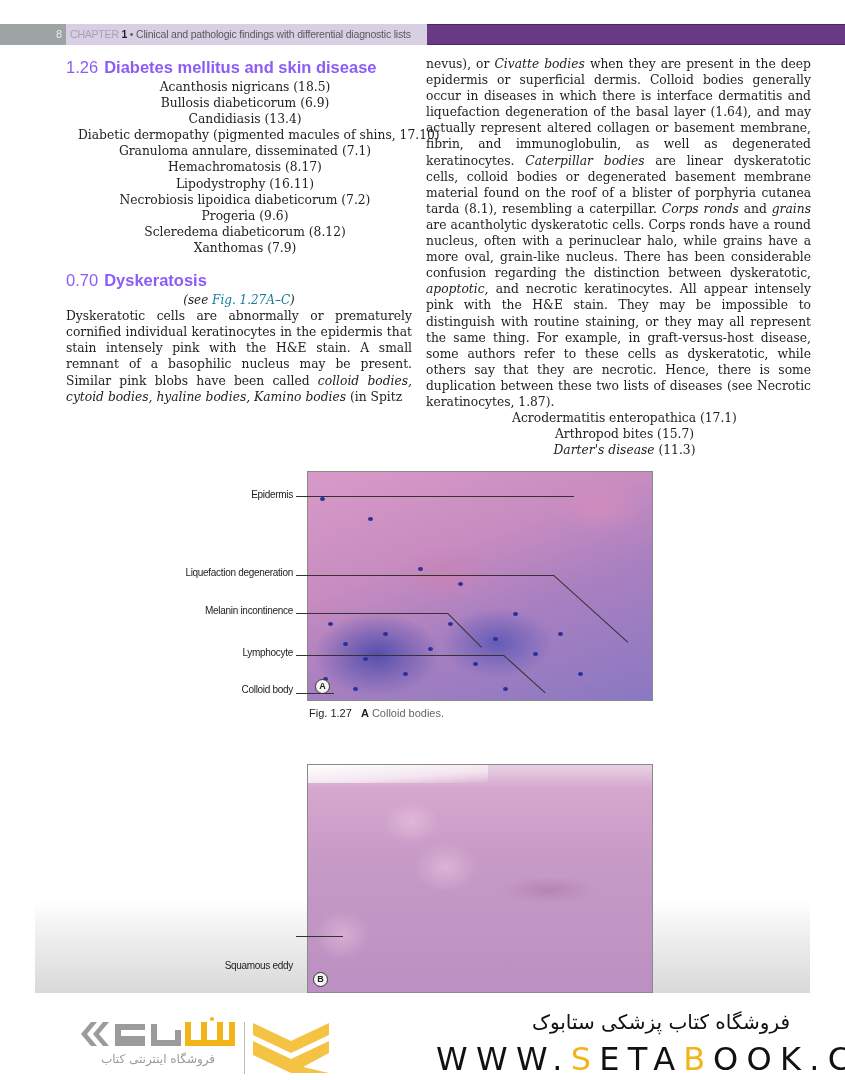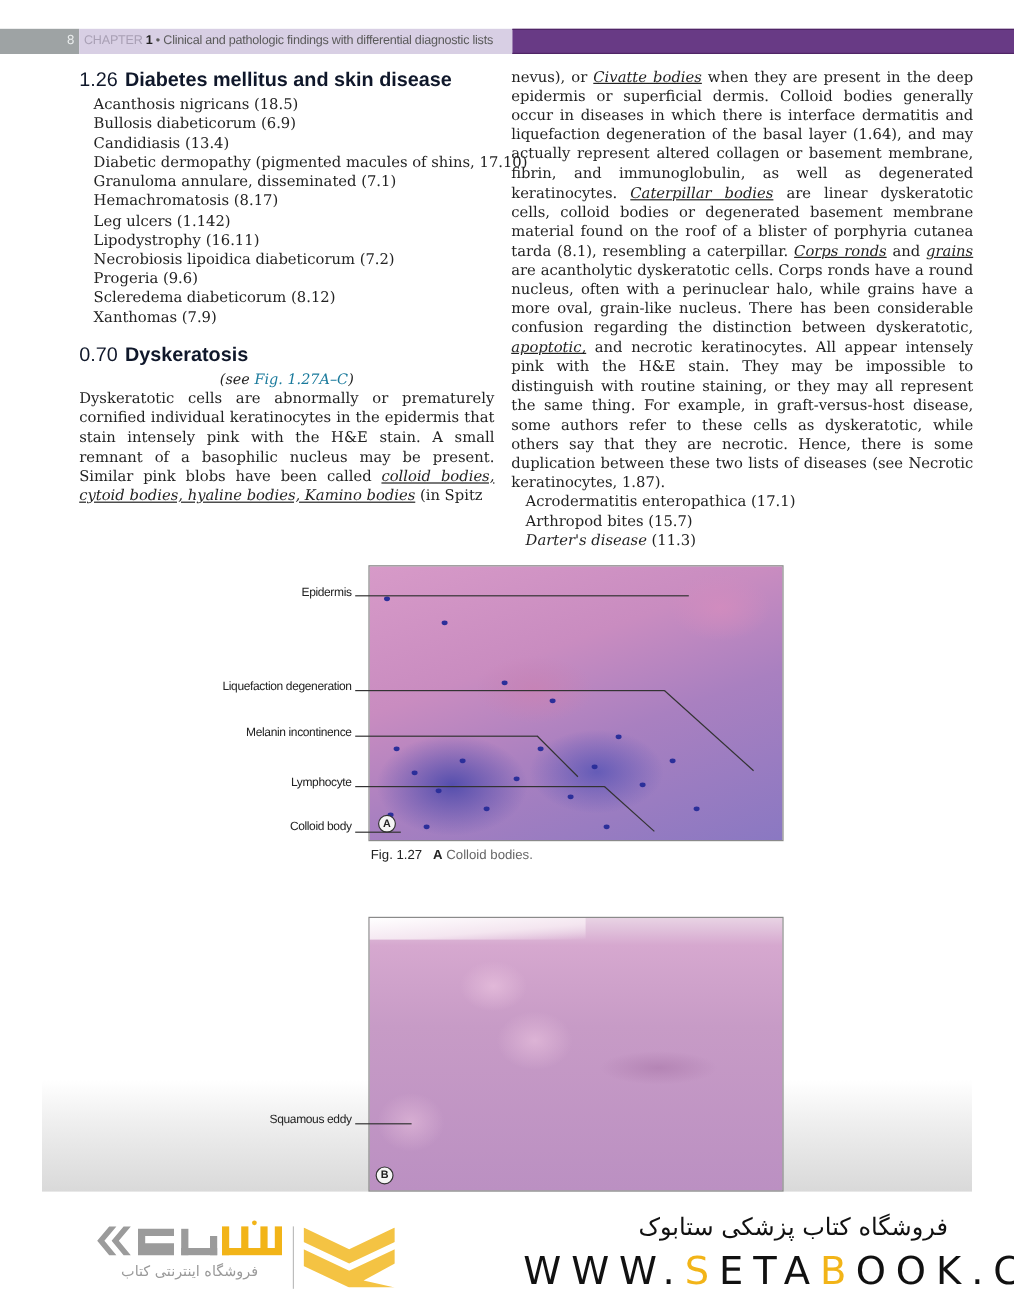--- a/index.html
+++ b/index.html
@@ -14,29 +14,29 @@
                font-family: "Liberation Sans", sans-serif; font-size: 10.5px; line-height: 21px; padding-left: 4px; color: #5a5a5a; white-space: nowrap; letter-spacing: -0.2px; }
   .hdr-title .chap { color: #a9a0b5; }
   .hdr-title .cnum { color: #222; font-weight: bold; }
   .hdr-bar { position: absolute; left: 427px; top: 0; width: 418px; height: 21px; background: #683a85; border-top: 1px solid #4f2566; border-bottom: 1px solid #4f2566; }
 
   
   .col { position: absolute; font-size: 12.3px; line-height: 16.1px; }
   .col-left { left: 66px; top: 57px; width: 346px; }
   .col-right { left: 426px; top: 56px; width: 385px; }
 
-  .sec-title { font-family: "Liberation Sans", sans-serif; font-size: 16.5px; font-weight: bold; color: #0f172a; line-height: 20px; margin-bottom: 2px; }
+  .sec-title { font-family: "Liberation Sans", sans-serif; font-size: 16.5px; font-weight: bold; color: #8b5cf6; line-height: 20px; margin-bottom: 2px; }
   .sec-title .sec-num { font-weight: normal; margin-right: 6px; }
   .list { list-style: none; padding-left: 12px; }
-  .list li { white-space: nowrap; }
+  .list li { white-space: nowrap; text-align: center; }
   .sec2 { margin-top: 14px; }
   .see { font-size: 12px; text-align: center; }
   .see .fig-link { color: #1a7a9c; font-style: italic; }
   .para { text-align: justify; }
-  .para i { font-style: italic; text-decoration: underline; }
+  .para i { font-style: italic; }
 
   
   .fig { position: absolute; border: 1px solid #8a8a8a; overflow: hidden; }
   .fig-a { left: 307px; top: 471px; width: 346px; height: 230px;
            background:
              radial-gradient(ellipse 60px 40px at 85% 15%, rgba(210,140,190,0.9), transparent 70%),
              radial-gradient(ellipse 90px 60px at 20% 80%, rgba(70,70,170,0.85), transparent 70%),
              radial-gradient(ellipse 80px 50px at 55% 75%, rgba(80,80,180,0.75), transparent 70%),
              radial-gradient(ellipse 70px 40px at 40% 45%, rgba(200,130,180,0.8), transparent 70%),
              linear-gradient(160deg, #d79ac8 0%, #c98cc0 35%, #a980c0 60%, #8a78c2 100%); }
@@ -94,21 +94,20 @@
   <h2 class="sec-title">
     <span class="sec-num">1.26</span><span>Diabetes mellitus and skin disease</span>
   </h2>
   <ul class="list">
     <li>Acanthosis nigricans (18.5)</li>
     <li>Bullosis diabeticorum (6.9)</li>
     <li>Candidiasis (13.4)</li>
     <li>Diabetic dermopathy (pigmented macules of shins, 17.10)</li>
     <li>Granuloma annulare, disseminated (7.1)</li>
     <li>Hemachromatosis (8.17)</li>
-    <li>Leg ulcers (1.142)</li>
     <li>Lipodystrophy (16.11)</li>
     <li>Necrobiosis lipoidica diabeticorum (7.2)</li>
     <li>Progeria (9.6)</li>
     <li>Scleredema diabeticorum (8.12)</li>
     <li>Xanthomas (7.9)</li>
   </ul>
 
   <h2 class="sec-title sec2">
     <span class="sec-num">0.70</span><span>Dyskeratosis</span>
   </h2>
@@ -172,21 +171,21 @@
   <span class="fc-letter">A</span>
   <span>Colloid bodies.</span>
 </div>
 
 <div class="fade-band"></div>
 
 <div class="fig fig-b">
   <div class="stratum"></div>
   <div class="panel-badge" style="left:5px;top:207px">B</div>
 </div>
-<div class="lbl" style="right:552px;top:928px">Squamous eddy</div>
+<div class="lbl" style="right:552px;top:960px">Squamous eddy</div>
 <div class="lead" style="left:296px;top:936px;width:47px"></div>
 
 <div class="footer"></div>
 <svg class="logo-word" viewBox="0 0 165 36">
   <path d="M6 18 L16 6 L22 6 L12 18 L22 30 L16 30 Z" fill="#9b9b9b"></path>
   <path d="M18 18 L28 6 L34 6 L24 18 L34 30 L28 30 Z" fill="#9b9b9b"></path>
   <path d="M40 8 L70 8 L70 14 L46 14 L46 20 L70 20 L70 30 L40 30 L40 24 L64 24 L64 26 L40 26 Z" fill="#9b9b9b"></path>
   <rect x="76" y="8" width="6" height="22" fill="#9b9b9b"></rect>
   <rect x="76" y="24" width="30" height="6" fill="#9b9b9b"></rect>
   <rect x="100" y="14" width="6" height="16" fill="#9b9b9b"></rect>

